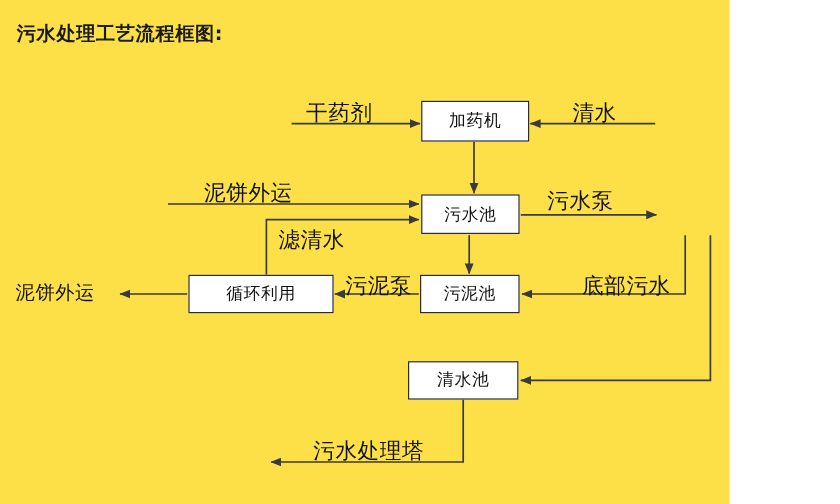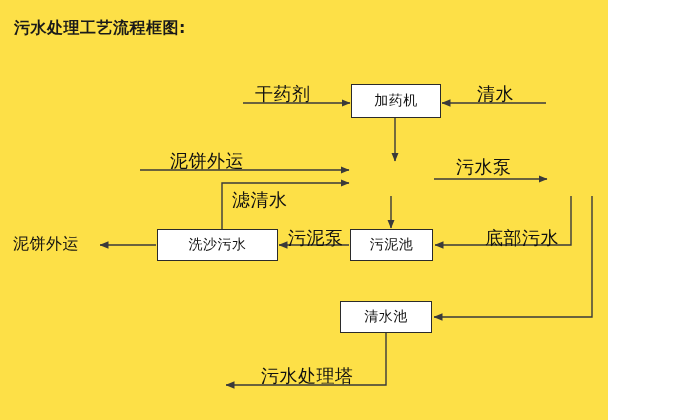--- a/index.html
+++ b/index.html
@@ -109,24 +109,27 @@
 
       <path d="M386,333 L386,385 L226,385" marker-end="url(#arrowL)"></path>
 
     </g>
   </svg>
 
   <div class="node" style="left:351px; top:84px; width:90px; height:34px;">
     <span>加药机</span>
   </div>
 
+  <div class="node" style="left:351px; top:162px; width:82px; height:33px;">
+    <span>污水池</span>
+  </div>
 
 
   <div class="node" style="left:157px; top:229px; width:121px; height:32px;">
-    <span>洗沙污水</span>
+    <span>循环利用</span>
   </div>
 
   <div class="node" style="left:350px; top:229px; width:83px; height:32px;">
     <span>污泥池</span>
   </div>
 
   <div class="node" style="left:340px; top:301px; width:92px; height:32px;">
     <span>清水池</span>
   </div>
 

